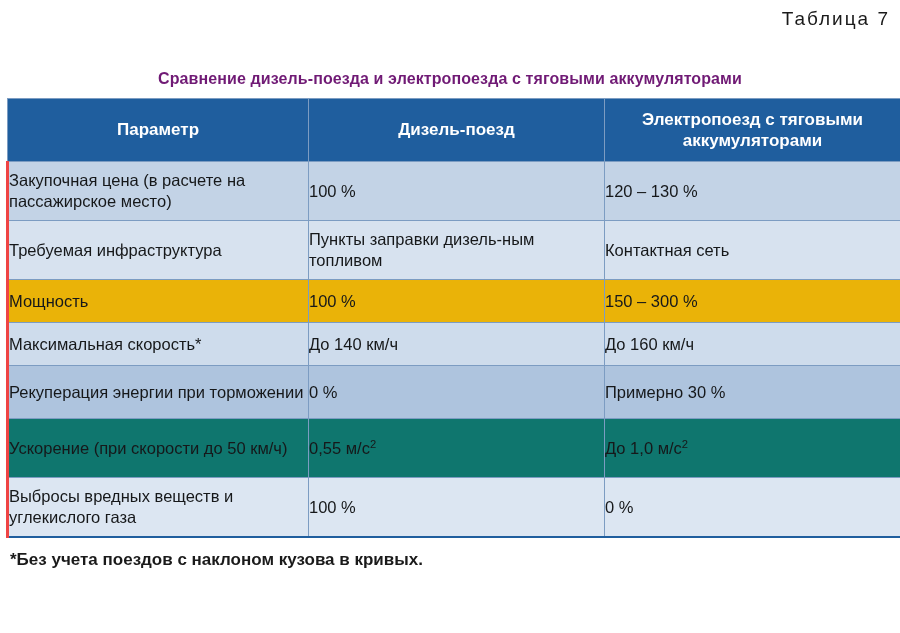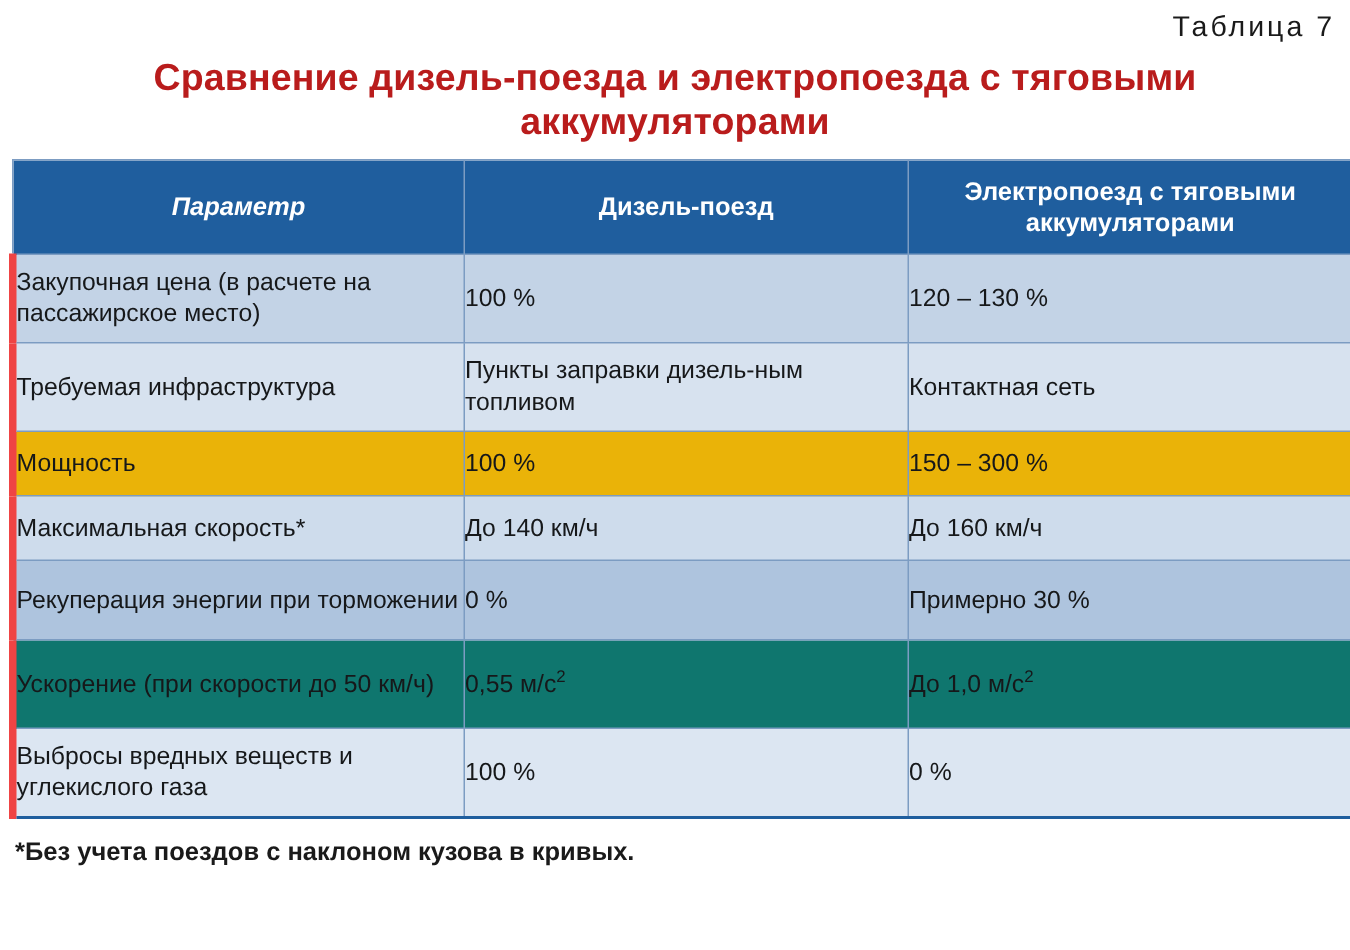--- a/index.html
+++ b/index.html
@@ -25,25 +25,26 @@
     text-align: right;
     font-size: 19px;
     letter-spacing: 2px;
     color: #1a1a1a;
     padding: 6px 4px 0 0;
     height: 26px;
     line-height: 26px;
   }
   .table-title {
     text-align: center;
-    font-size: 25px;
+    font-size: 16px;
     font-weight: bold;
-    color: #b91c1c;
+    color: #701a75;
     padding: 6px 0 10px 0;
     letter-spacing: 0.1px;
+    margin-top: 32px;
   }
   table.cmp {
     border-collapse: collapse;
     width: 892px;
     margin: 0 auto;
     table-layout: fixed;
   }
   table.cmp td, table.cmp th {
     border: 1px solid #7c9cc2;
     padding: 0;
@@ -53,21 +54,21 @@
     background: #1f5e9e;
     color: #ffffff;
     font-size: 17px;
     font-weight: bold;
     text-align: center;
     height: 62px;
     padding: 4px 6px;
     line-height: 1.25;
     border: 1px solid #1f5e9e;
   }
-  thead th.h-param { width: 300px; font-style: italic; }
+  thead th.h-param { width: 300px; }
   thead th.h-diesel { width: 295px; }
   thead th.h-electro { width: 295px; }
 
   td.param {
     font-size: 16.5px;
     text-align: left;
     padding: 8px 10px;
     line-height: 1.25;
     color: #16181a;
   }
@@ -79,21 +80,21 @@
     color: #16181a;
   }
   tbody tr.shade-a td { background: #c3d3e6; }
   tbody tr.shade-b td { background: #d7e2ef; }
   tbody tr.shade-c td { background: #eab308; }
   tbody tr.shade-d td { background: #cedcec; }
   tbody tr.shade-e td { background: #aec4de; }
   tbody tr.shade-f td { background: #0f766e; }
   tbody tr.shade-g td { background: #dce6f2; }
 
-  tbody tr td:first-child { border-left: 5px solid #ef4444; }
+  tbody tr td:first-child { border-left: 3px solid #ef4444; }
   tbody tr:last-child td { border-bottom: 2px solid #1f5e9e; }
 
   .row-tall-1 td { height: 58px; }
   .row-tall-2 td { height: 58px; }
   .row-short td { height: 42px; }
   .row-mid td { height: 52px; }
 
   .footnote {
     font-size: 17px;
     font-weight: bold;

